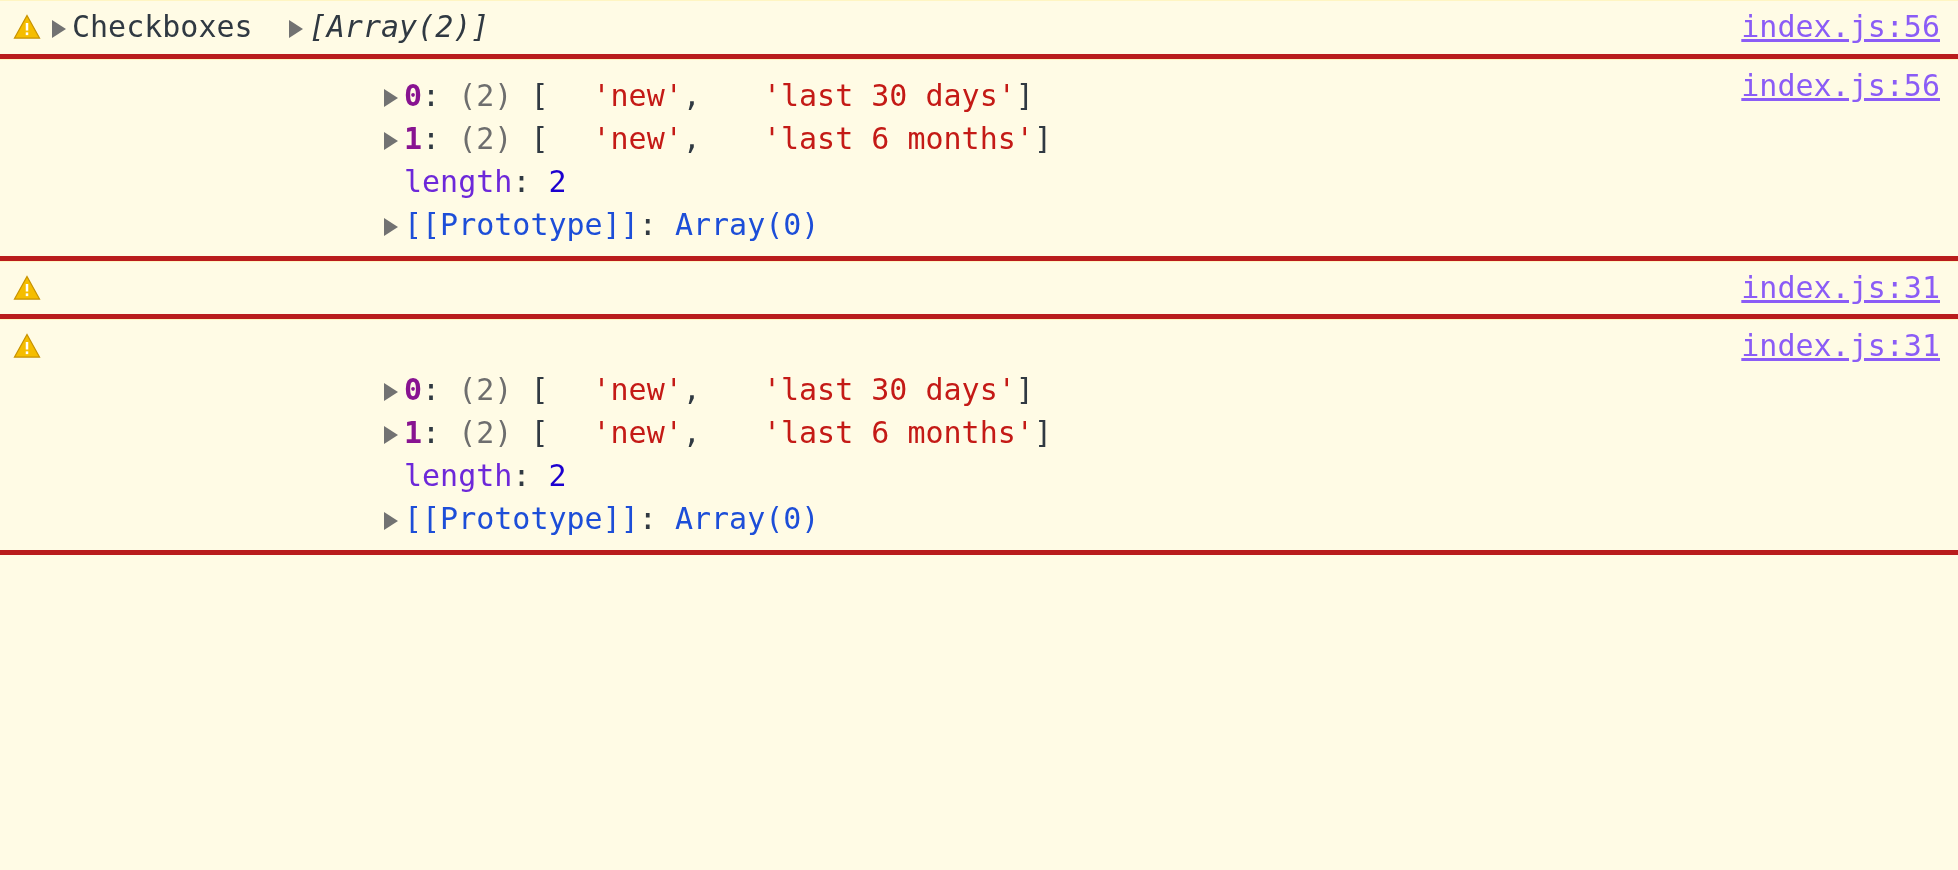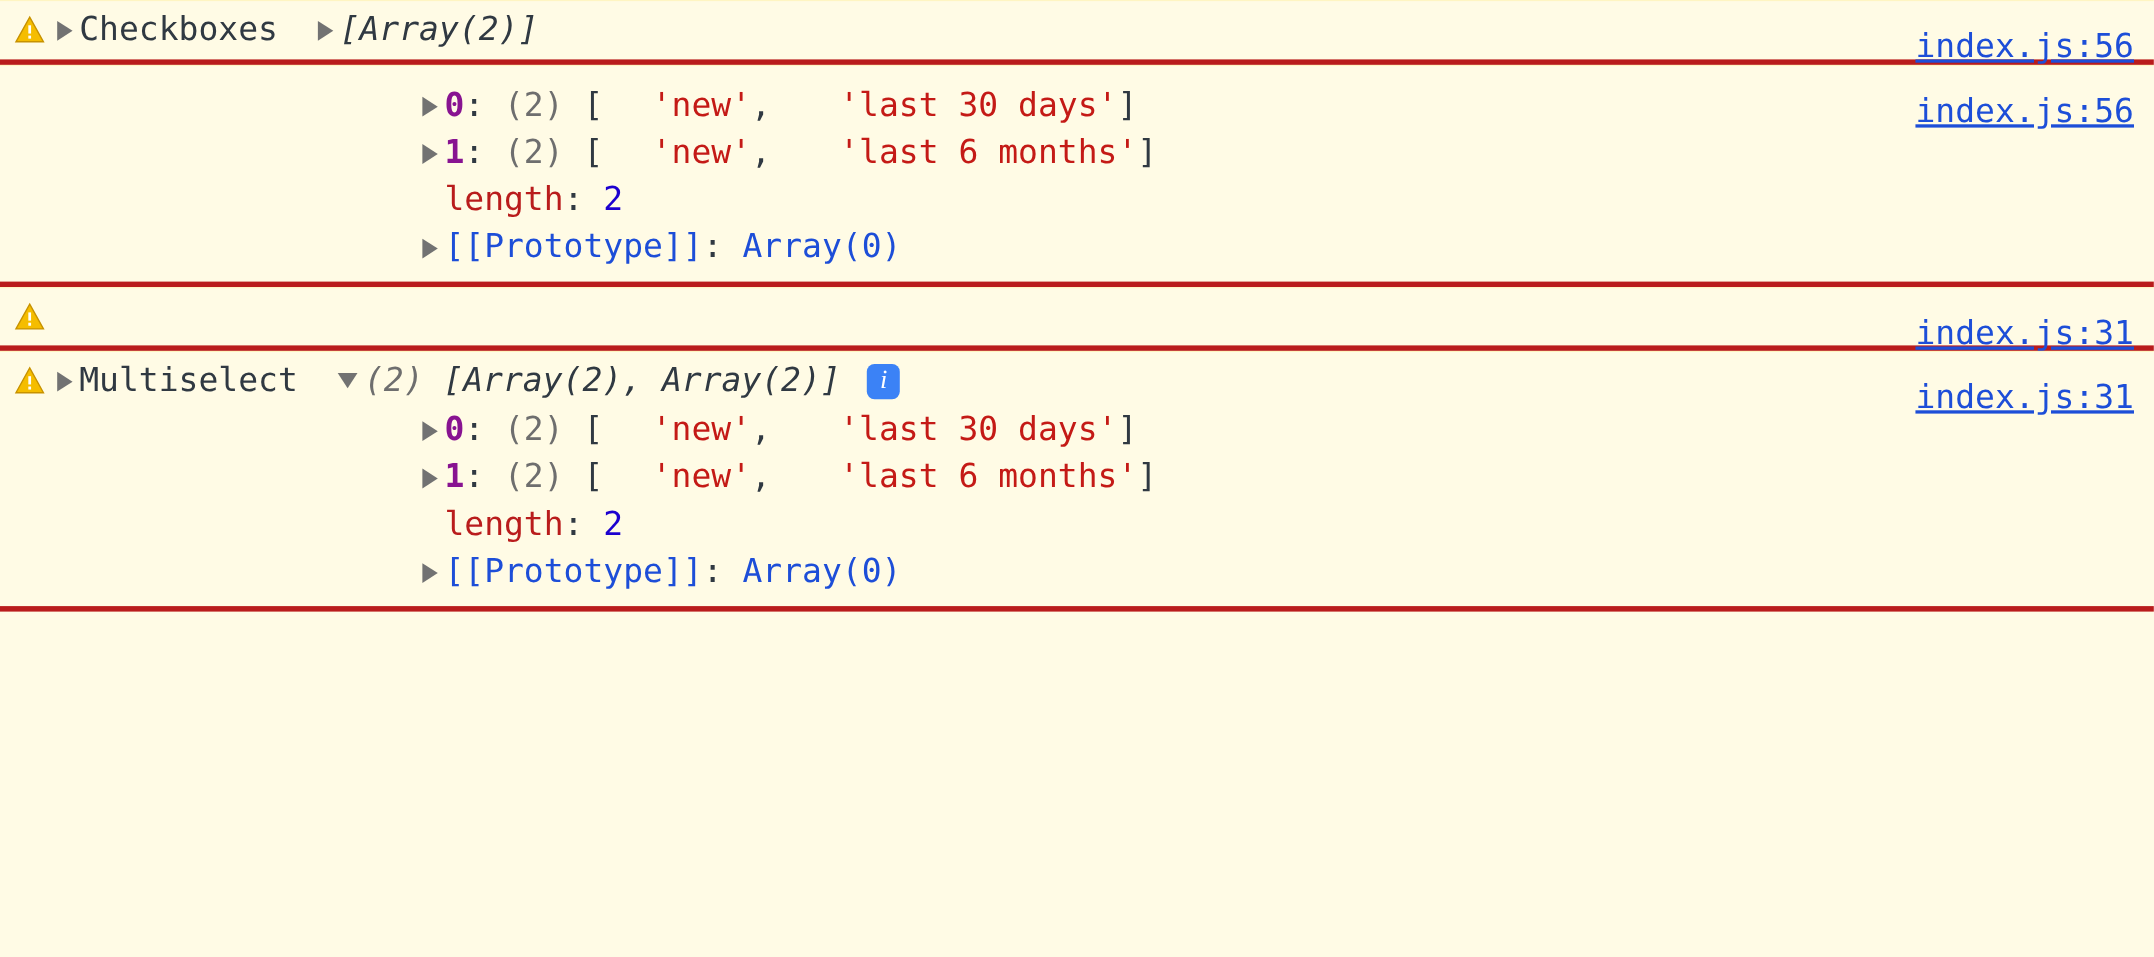--- a/index.html
+++ b/index.html
@@ -43,22 +43,22 @@
     border-bottom: none;
     margin-bottom: 2px;
   }
   .label {
     color: #303942;
   }
   .italic { font-style: italic; }
   .sink {
     position: absolute;
     right: 18px;
-    top: 24px;
-    color: #1d4ed8;
+    top: 8px;
+    color: #8b5cf6;
     text-decoration: underline;
     cursor: pointer;
   }
   .info-badge {
     display: inline-flex;
     align-items: center;
     justify-content: center;
     background: #3b82f6;
     color: #fff;
     font-style: italic;
@@ -73,21 +73,21 @@
   .children {
     margin-left: 372px;
     margin-top: 6px;
   }
   .children .line {
     padding: 4px 0;
   }
   .idx { color: #881391; font-weight: 600; }
   .paren { color: #6e6e6e; }
   .str { color: #c41a16; margin-left: 44px; }
-  .lenkey { color: #b91c1c; text-align: center; }
+  .lenkey { color: #6d28d9; text-align: center; }
   .num { color: #1c00cf; }
   .gray { color: #1d4ed8; }
   .head-text { white-space: nowrap; }
 </style>
 </head>
 <body>
 
 <div id="root">
     <div class="row">
       <div class="row-head">
@@ -119,21 +119,20 @@
       </div>
       <span class="sink">index.js:31</span>
     </div>
     <div class="row">
       <div class="row-head">
         <div class="warn-icon"><svg viewBox="0 0 24 24">
     <path d="M12 2 L22 20 L2 20 Z" fill="#f5bd00" stroke="#c79200" stroke-width="1"></path>
     <rect x="11" y="8" width="2" height="6" fill="#fff"></rect>
     <rect x="11" y="15.5" width="2" height="2.2" fill="#fff"></rect>
   </svg></div>
-        <div class="head-text"><span class="tri"></span><span class="label">Multiselect</span>&nbsp;&nbsp;<span class="tri down"></span><span class="italic paren">(2)</span> <span class="italic">[Array(2), Array(2)]</span> <span class="info-badge">i</span></div>
       </div>
       <span class="sink">index.js:31</span>
       <div class="children">
         <div class="line"><span class="tri"></span><span class="idx">0</span><span>: </span><span class="paren">(2)</span> [<span class="str">'new'</span>, <span class="str">'last 30 days'</span>]</div>
         <div class="line"><span class="tri"></span><span class="idx">1</span><span>: </span><span class="paren">(2)</span> [<span class="str">'new'</span>, <span class="str">'last 6 months'</span>]</div>
         <div class="line"><span style="display: inline-block; width: 20px;"></span><span class="lenkey">length</span>: <span class="num">2</span></div>
         <div class="line"><span class="tri"></span><span class="gray">[[Prototype]]</span>: <span class="gray">Array(0)</span></div>
       </div>
     </div>
   </div>

